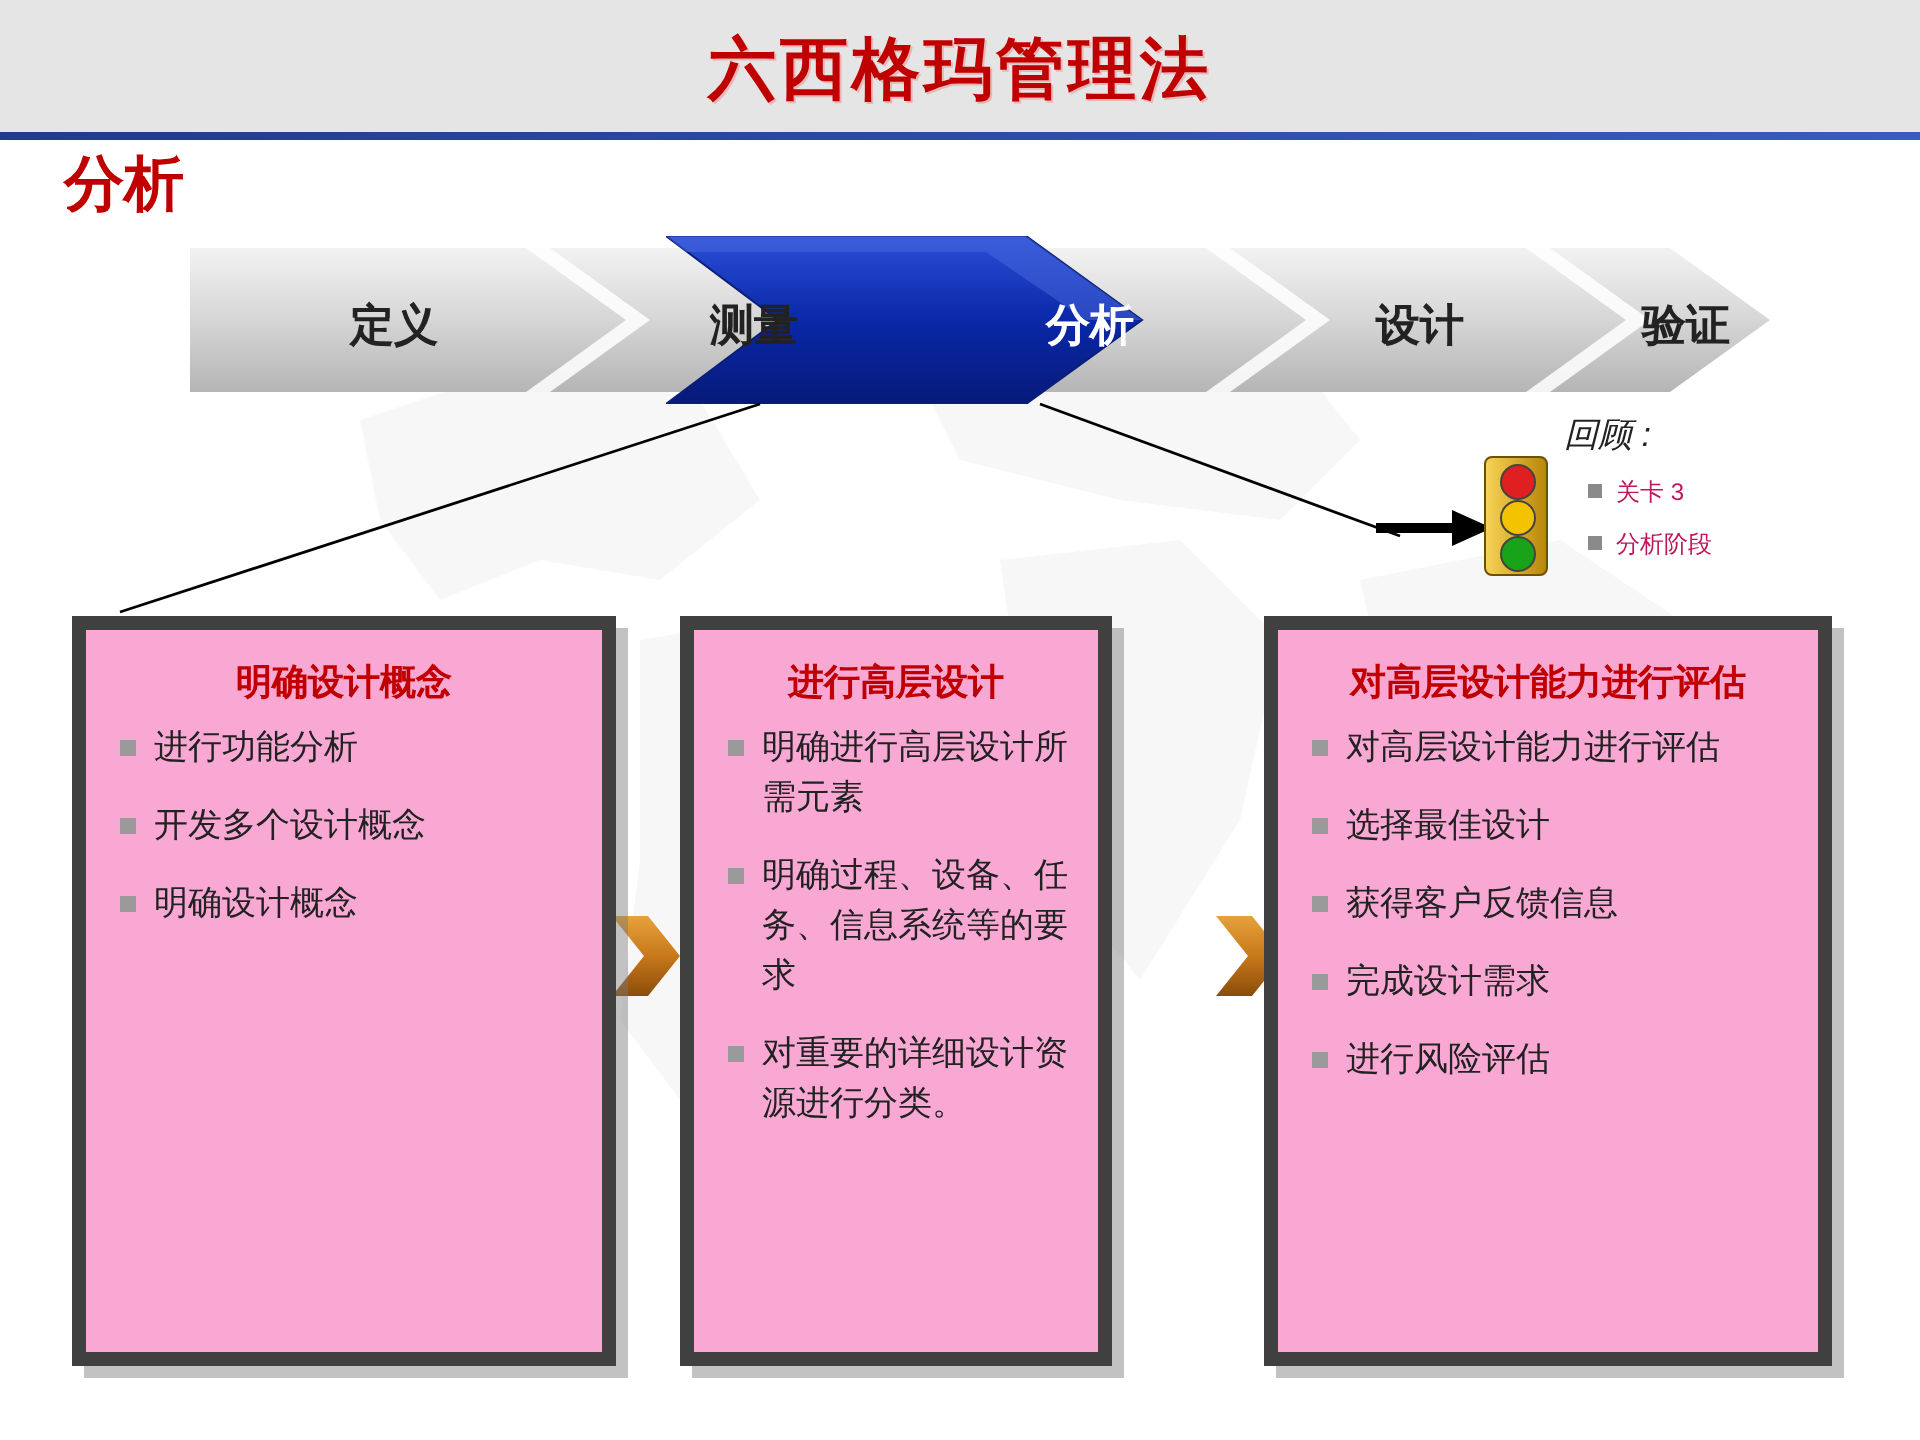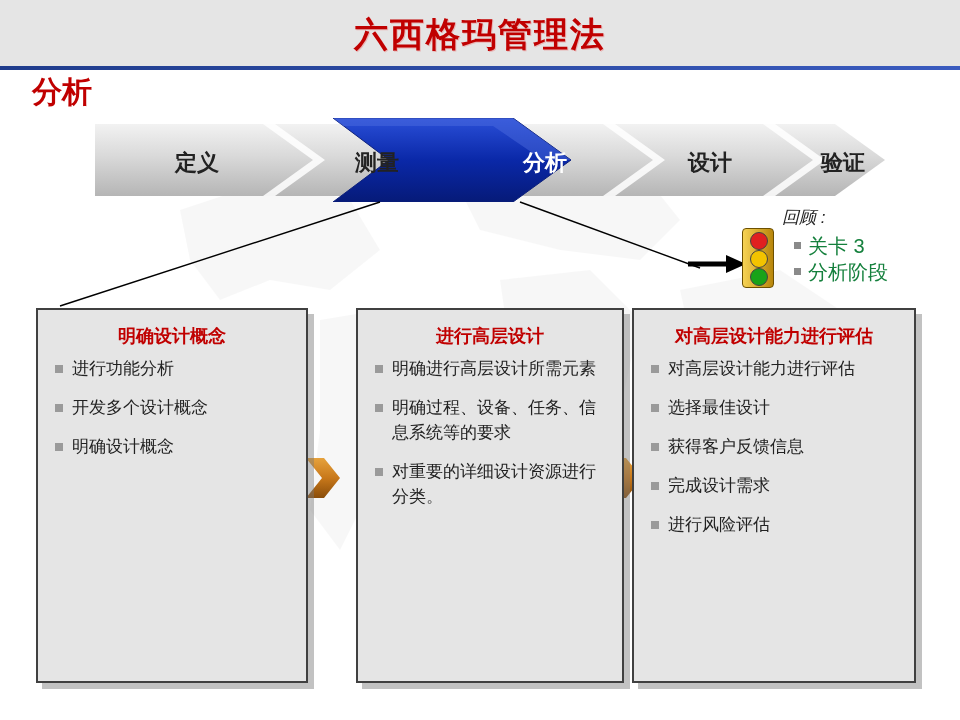--- a/index.html
+++ b/index.html
@@ -92,22 +92,22 @@
     width: 175px;
   }
   .review-title {
     font-size: 17px;
     color: #222;
     margin-bottom: 4px;
     font-style: italic;
   }
   .review-list { list-style: none; margin: 0; padding: 0 0 0 26px; }
   .review-list li {
-    font-size: 20px;
-    color: #15803d;
+    font-size: 12px;
+    color: #be185d;
     line-height: 26px;
     position: relative;
   }
   .review-list li::before {
     content: "";
     position: absolute;
     left: -14px; top: 9px;
     width: 7px; height: 7px;
     background: #8a8a8a;
   }
@@ -137,27 +137,27 @@
     position: absolute;
     left: 0; top: 0;
     width: 960px; height: 720px;
     pointer-events: none;
   }
 
   
   .content-box {
     position: absolute;
     top: 308px;
-    background: #e5e5e5;
-    border: 2px solid #404040;
+    background: #f9a8d4;
+    border: 7px solid #404040;
     box-shadow: 6px 6px 0 rgba(120,120,120,0.45);
     box-sizing: border-box;
   }
   .box1 { left: 36px;  width: 272px; height: 375px; }
-  .box2 { left: 356px; width: 268px; height: 375px; font-family: Liberation Serif, serif; }
+  .box2 { left: 340px; width: 216px; height: 375px; font-family: Liberation Serif, serif; }
   .box3 { left: 632px; width: 284px; height: 375px; }
 
   .box-title {
     text-align: center;
     font-size: 18px;
     font-weight: bold;
     color: #c00000;
     margin: 14px 10px 8px 10px;
     line-height: 24px;
   }

